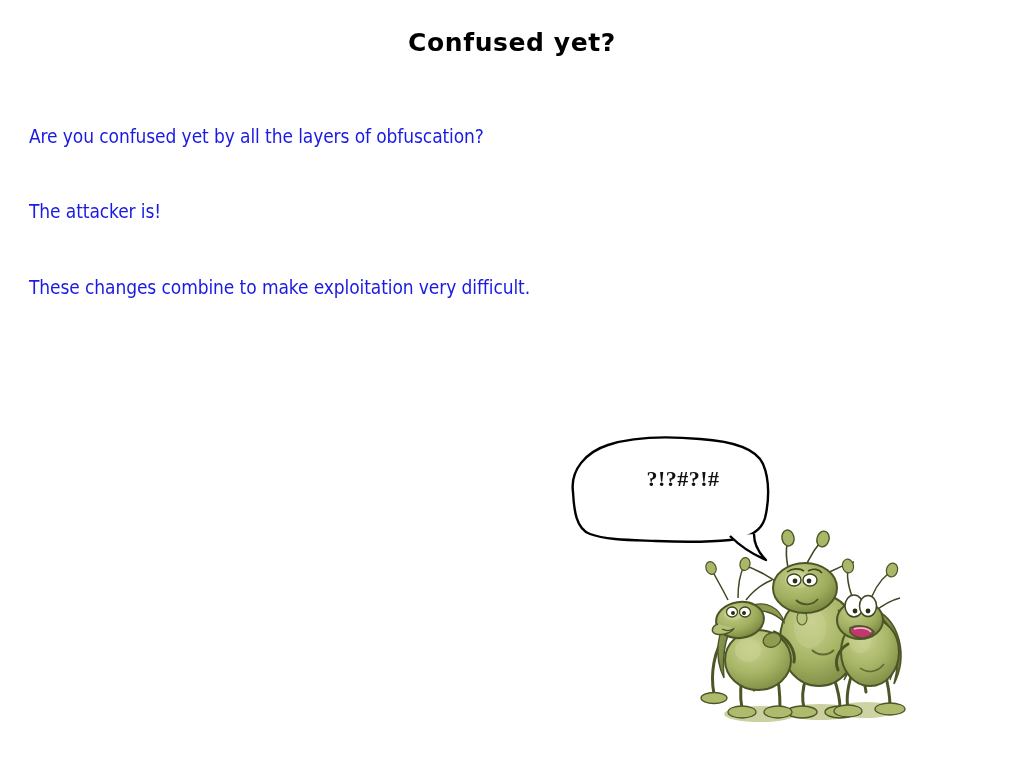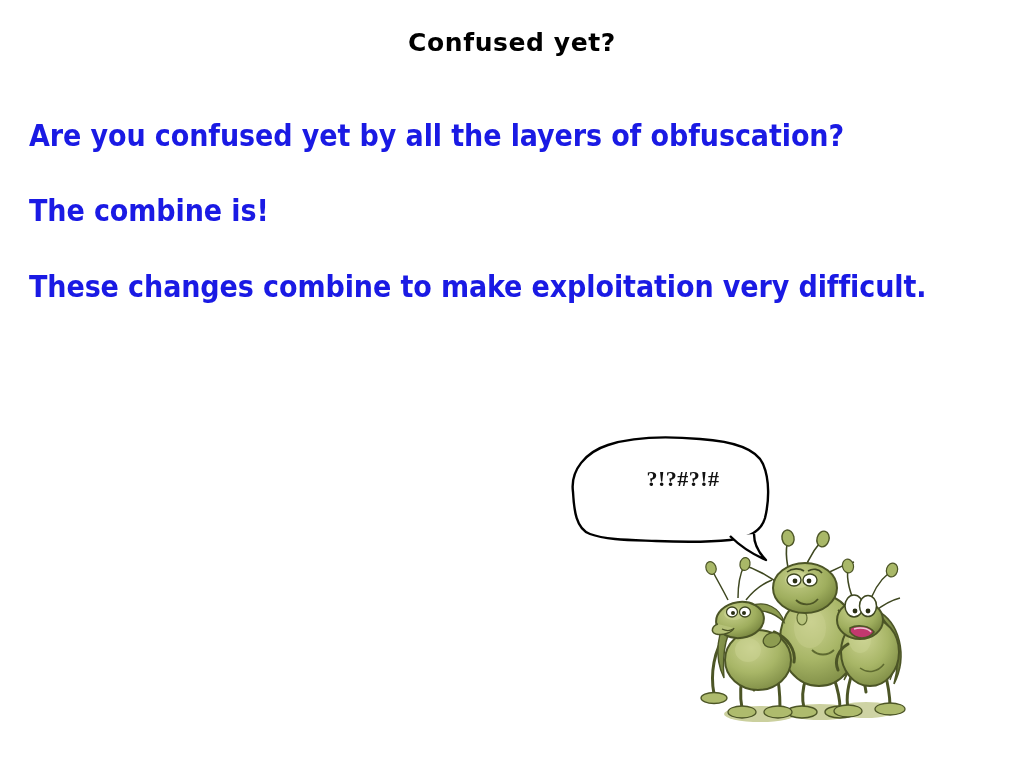--- a/index.html
+++ b/index.html
@@ -42,22 +42,22 @@
   
   #body-text {
     position: absolute;
     left: 29px;
     top: 121px;
     width: 930px;
   }
   .body-line {
     color: #1a1ae4;
     font-family: "DejaVu Sans Condensed", "Liberation Sans Narrow", "Liberation Sans", sans-serif;
-    font-size: 30px;
-    font-weight: 700;
+    font-size: 19px;
+    font-weight: 400;
     line-height: 30px;
     white-space: nowrap;
     letter-spacing: -0.1px;
   }
   .body-line.l1 { margin: 0; }
   .body-line.l2 { margin: 45px 0 0 0; }
   .body-line.l3 { margin: 46px 0 12px 0; }
 
   
   #cartoon-group {
@@ -96,21 +96,21 @@
 </style>
 </head>
 <body>
 
 <div id="slide">
 
   <div id="slide-title">Confused yet?</div>
 
   <div id="body-text">
     <p class="body-line l1">Are you confused yet by all the layers of obfuscation?</p>
-    <p class="body-line l2">The combine is!</p>
+    <p class="body-line l2">The attacker is!</p>
     <p class="body-line l3">These changes combine to make exploitation very difficult.</p>
   </div>
 
   <div id="cartoon-group">
 
     <svg id="speech-bubble-svg" viewBox="0 0 240 145">
       <path d="M13 62
                C 10 40, 26 22, 48 15
                C 72 7, 106 6, 140 9
                C 170 11, 196 18, 203 34

